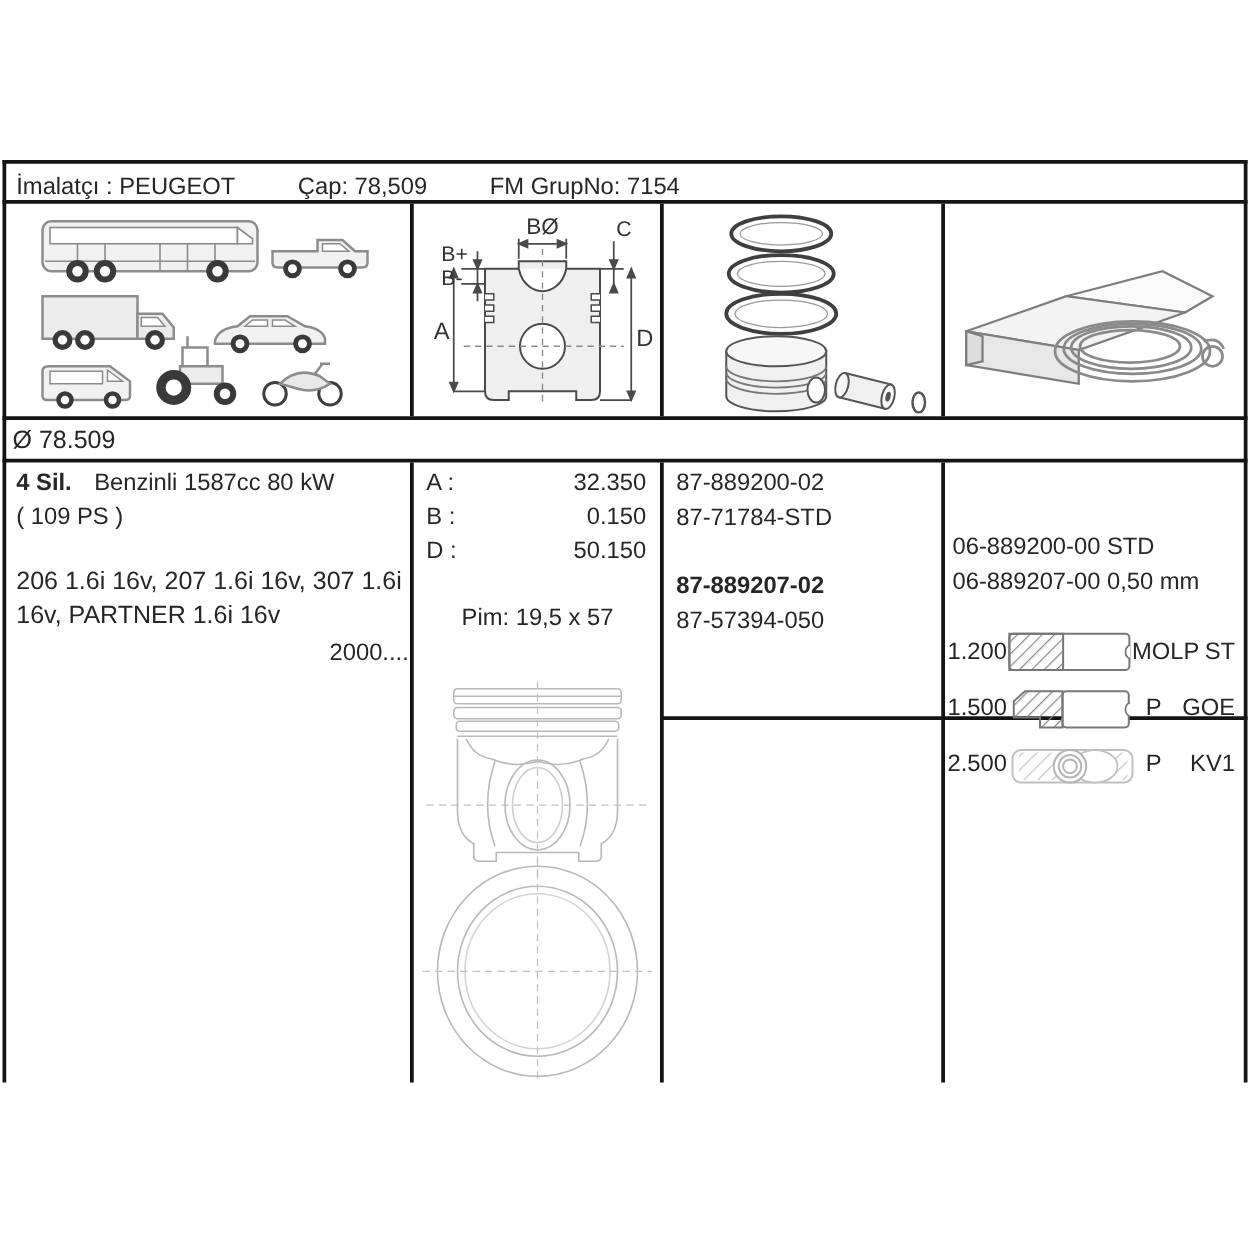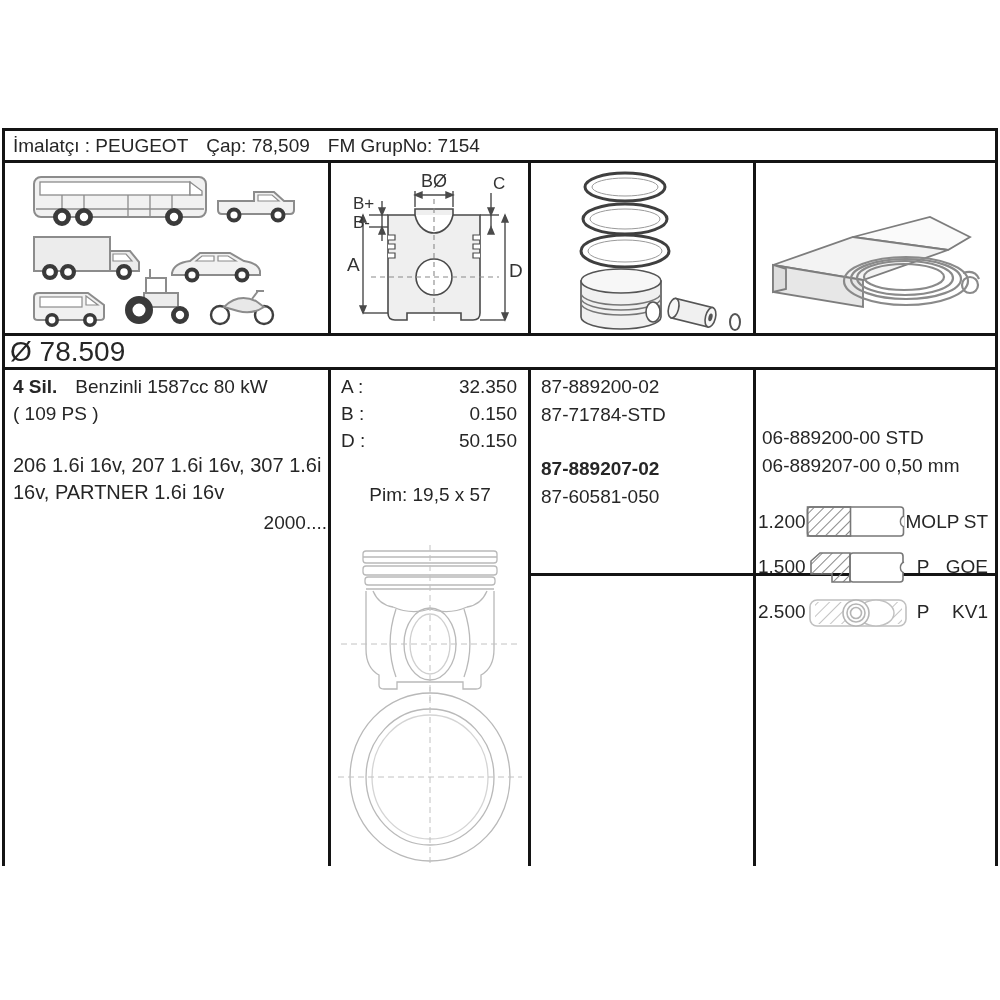--- a/index.html
+++ b/index.html
@@ -1,23 +1,23 @@
 <!DOCTYPE html>
 <html><head>
 <meta charset="utf-8">
 <style>
   html,body{margin:0;padding:0;background:#ffffff;}
   .sheet{position:relative;width:1000px;height:1000px;background:#fff;overflow:hidden;
          font-family:"Liberation Sans",sans-serif;color:#262626;font-size:19px;}
   .line{position:absolute;background:#141414;}
   .cell{position:absolute;overflow:hidden;}
-  .hdr{position:absolute;left:5px;right:20px;top:130px;height:31px;display:flex;align-items:center;
-       padding-left:8px;white-space:nowrap;}
+  .hdr{position:absolute;left:5px;right:20px;top:130px;height:31px;display:flex;align-items:flex-end;
+       padding-left:8px;white-space:nowrap;gap:32px;}
   .hdr span{margin-right:18px;}
-  .diam{position:absolute;left:10px;top:337px;height:30px;display:flex;align-items:center;font-size:28px;}
+  .diam{position:absolute;left:10px;top:337px;height:30px;display:flex;align-items:center;font-size:20px;}
   .c1{left:5px;top:373px;width:320px;padding-left:8px;line-height:27px;}
   .c1 .ind{padding-left:10px;}
   .bold{font-weight:bold;}
   .spec-gap{margin-left:18px;}
   .models{margin-top:25px;line-height:27px;font-size:20px;width:316px;}
   .years{text-align:right;padding-right:6px;margin-top:3px;}
   .c2{left:333px;top:373px;width:194px;height:492px;}
   .dimrow{display:flex;justify-content:space-between;padding:0 10px 0 8px;line-height:27px;}
   .pin{text-align:center;margin-top:30px;}
   .pistonlow{position:absolute;left:0;top:172px;width:194px;height:320px;}
@@ -262,21 +262,21 @@
         <line x1="97" y1="142" x2="97" y2="318"></line>
         <line x1="5" y1="232" x2="189" y2="232"></line>
       </g>
     </svg>
   </div>
 
   <div class="cell c3">
     <div>87-889200-02</div>
     <div>87-71784-STD</div>
     <div class="ref-gap">87-889207-02</div>
-    <div>87-60581-050</div>
+    <div>87-57394-050</div>
   </div>
 
   <div class="cell c4">
     <div class="refs">
       <div>06-889200-00 STD</div>
       <div>06-889207-00 0,50 mm</div>
     </div>
     <div class="ringblock">
       <div class="ringrow">
         <span class="rv">1.200</span>

